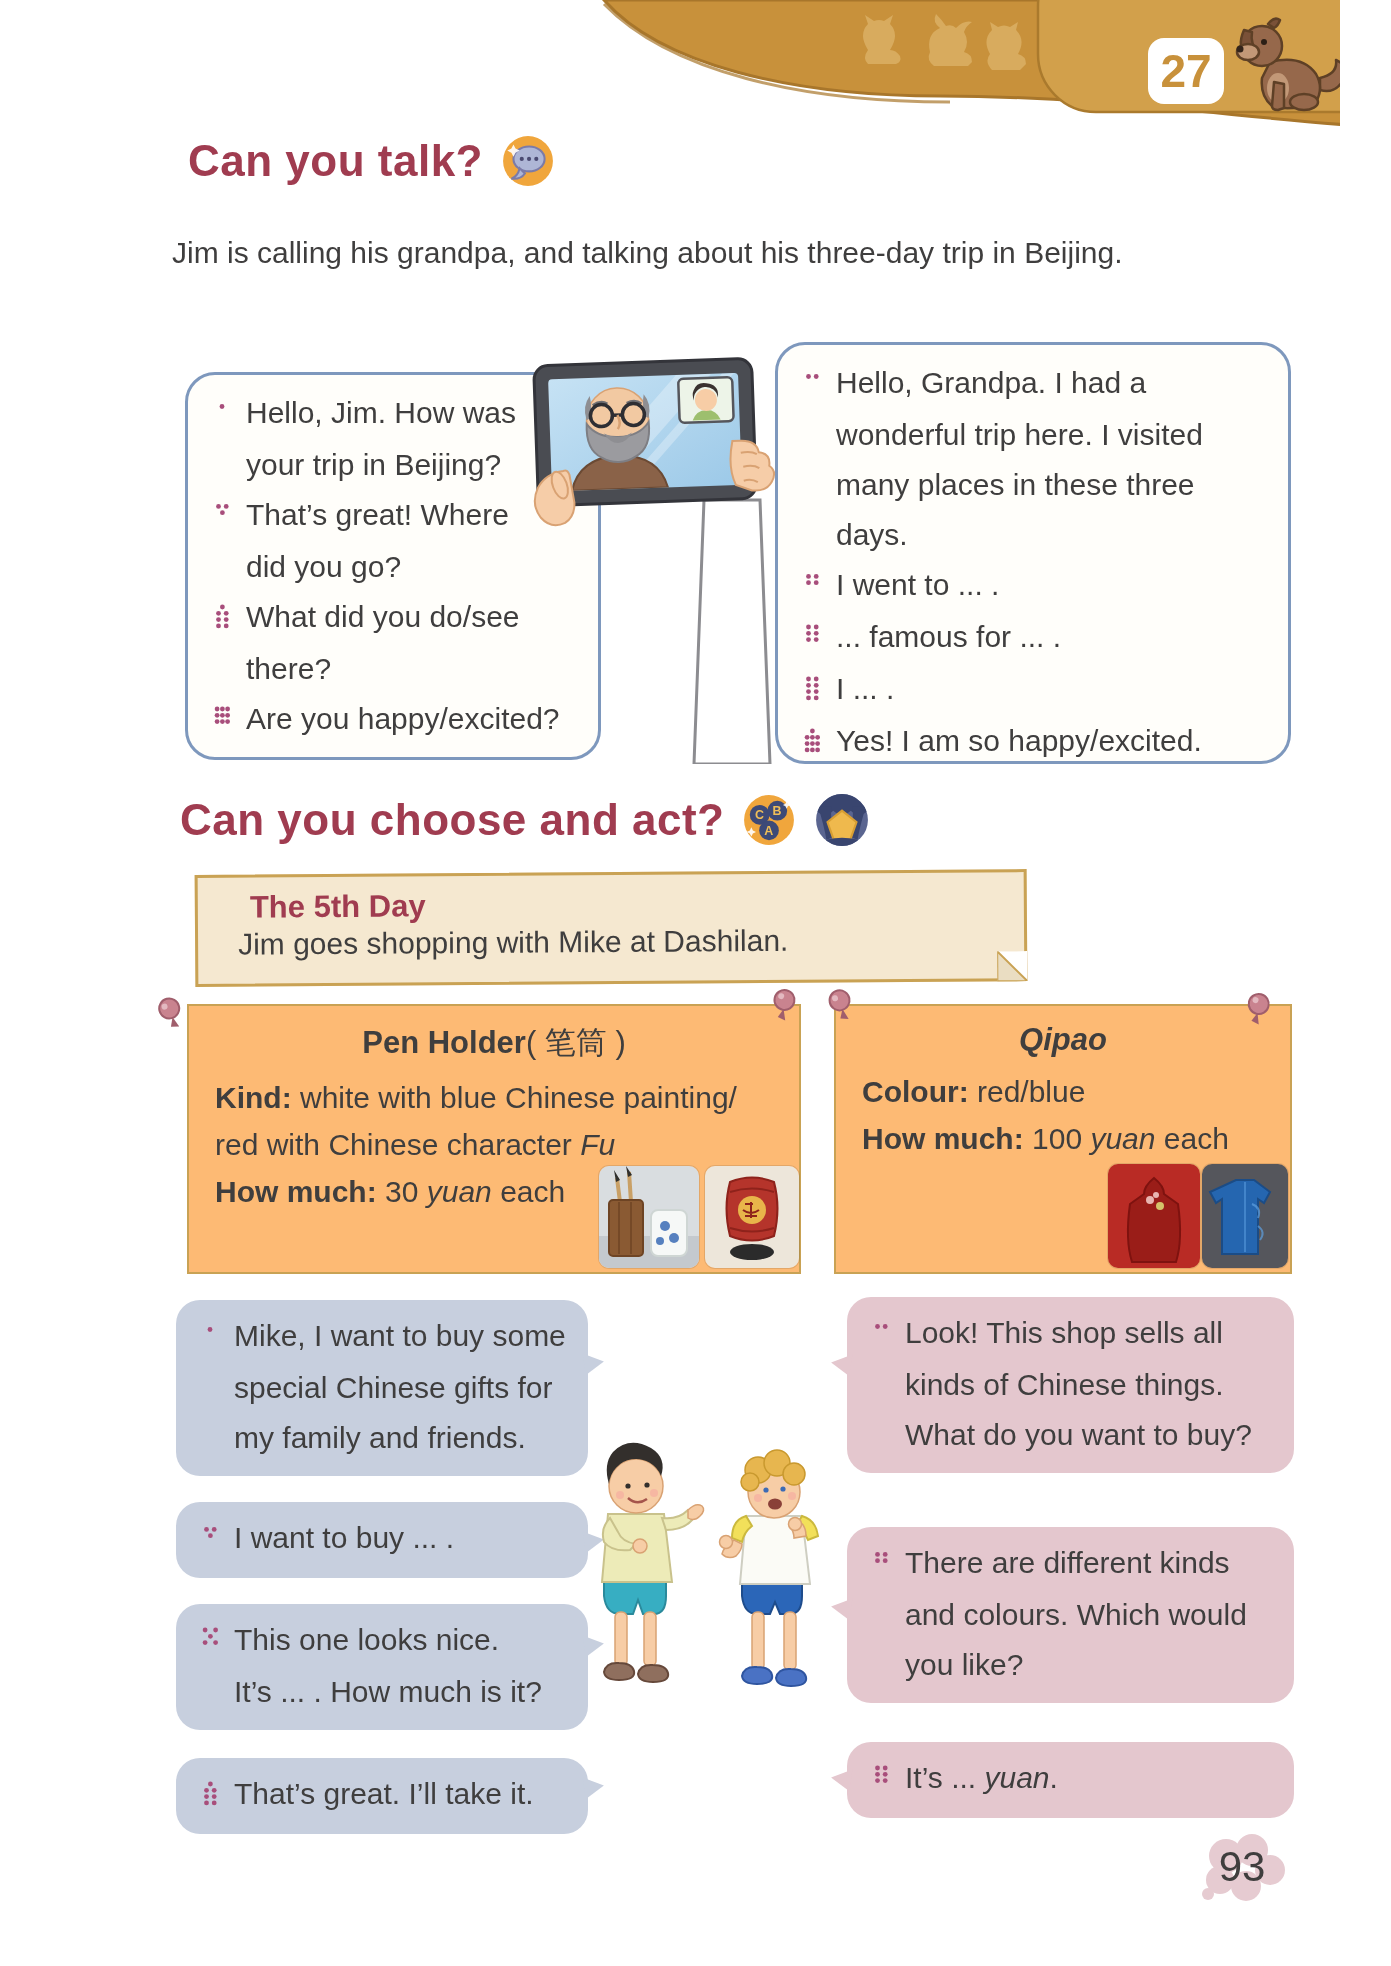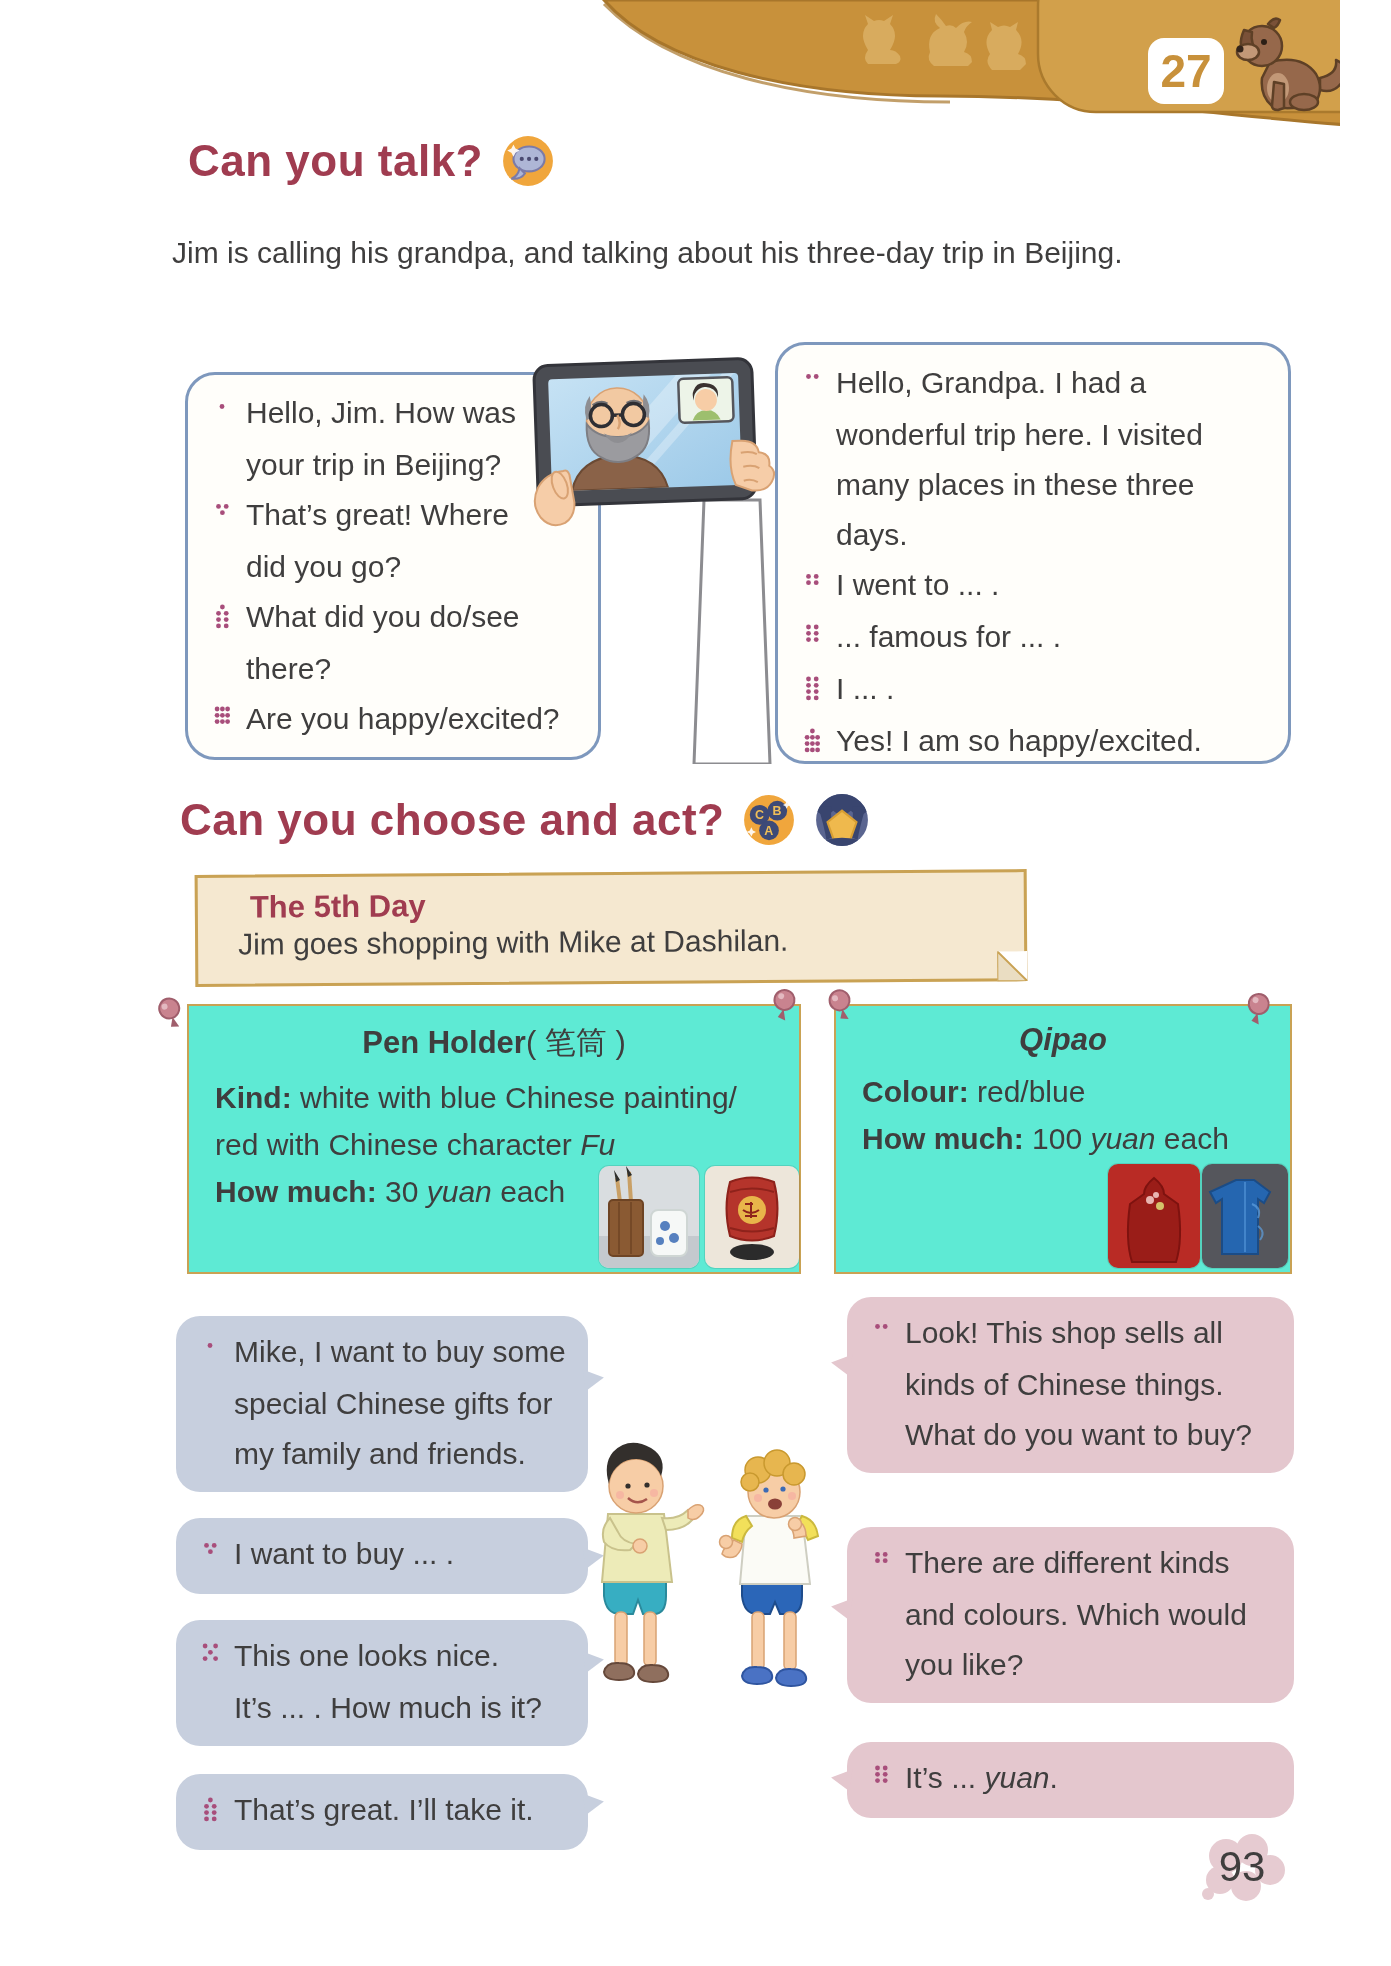--- a/index.html
+++ b/index.html
@@ -20,33 +20,33 @@
   
   .badge{position:absolute;left:1148px;top:38px;width:76px;height:66px;background:#ffffff;border-radius:16px;
     display:flex;align-items:center;justify-content:center;font-size:46px;font-weight:bold;color:#C8913B;}
   
   .note{position:absolute;left:195px;top:872px;width:832px;height:112px;background:#F5E8D0;
     border:3px solid #C9A254;box-sizing:border-box;transform:rotate(-.4deg);}
   .note-head{margin:12px 0 2px 52px;font-size:31px;font-weight:bold;color:#A03C50;}
   .note-text{margin-left:40px;font-size:30px;color:#3F3E3E;}
   .note-fold{position:absolute;right:-3px;bottom:-3px;width:30px;height:30px;}
   
-  .card{position:absolute;background:#5eead4;border:2.5px solid #C9A254;box-sizing:border-box;
+  .card{position:absolute;background:#fdba74;border:2.5px solid #C9A254;box-sizing:border-box;
     padding:16px 26px;font-size:30px;color:#3F3E3E;}
   .card-title{text-align:center;font-size:31px;margin-bottom:10px;}
   .card-line{line-height:47px;}
   .photo{position:absolute;border-radius:10px;overflow:hidden;box-shadow:0 0 0 1px rgba(0,0,0,.1);}
   .photo svg{display:block;}
   .pin{position:absolute;width:28px;height:38px;z-index:7;}
   
   .bub-col{position:absolute;}
   .bubble{position:relative;border-radius:24px;padding:11px 16px 13px 58px;
     font-size:30px;line-height:50px;color:#3F3E3E;}
   .bubble .pip{width:34px;margin-left:-34px;}
-  .bub-left{background:#C7CFDE;margin-top:16px;}
+  .bub-left{background:#C7CFDE;}
   .bub-right{background:#E4C7CE;}
   .tail{position:absolute;width:0;height:0;border-top:11px solid transparent;border-bottom:11px solid transparent;}
   .bub-left .tail{right:-16px;border-left:20px solid #C7CFDE;transform:rotate(-8deg);}
   .bub-right .tail{left:-16px;border-right:20px solid #E4C7CE;transform:rotate(8deg);}
   
   .flower{position:absolute;left:1196px;top:1830px;width:92px;height:74px;display:flex;
     align-items:center;justify-content:center;font-size:42px;color:#3F3E3E;}
   .flower svg{position:absolute;inset:0;}
   .flower span{position:relative;}
   i{font-style:italic;}

